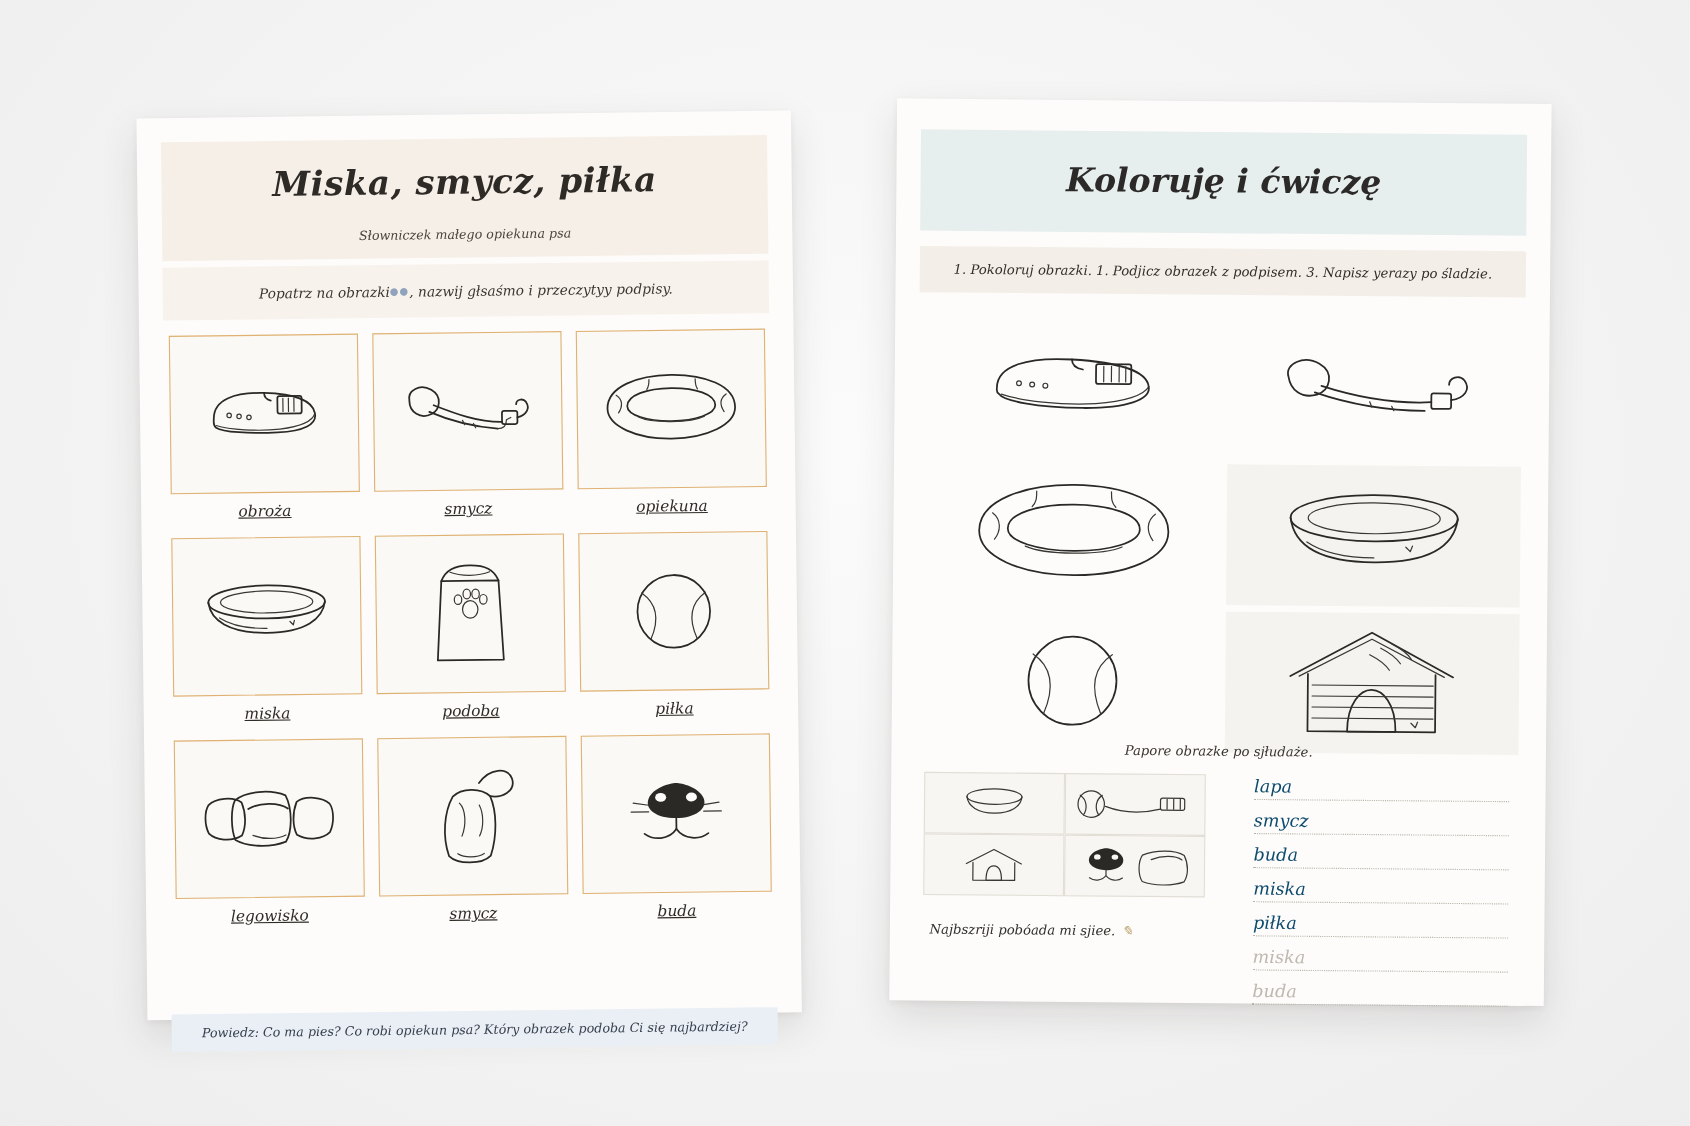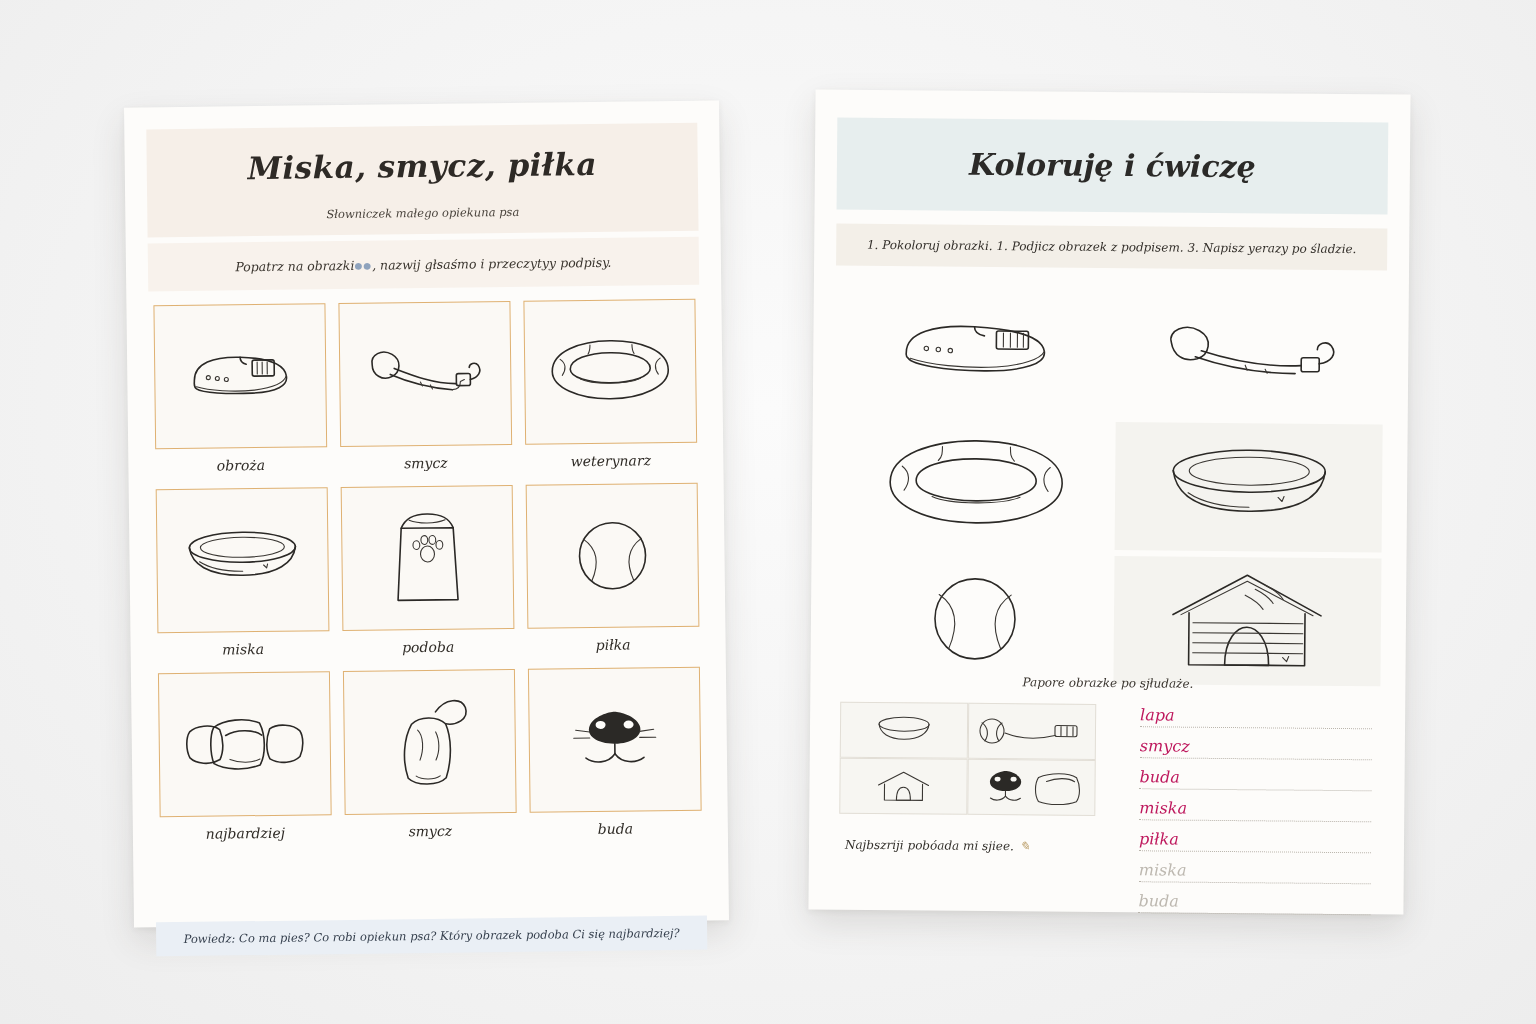--- a/index.html
+++ b/index.html
@@ -113,20 +113,21 @@
     align-items: center;
     justify-content: center;
     box-sizing: border-box;
   }
   .cap {
     font-family: "DejaVu Serif", serif;
     font-style: italic;
     font-size: 14px;
     color: #2f2b26;
     margin: 9px 0 13px 0;
+    text-decoration: underline;
   }
   .banner-foot {
     position: absolute;
     left: 22px;
     top: 815px;
     width: 551px;
     height: 34px;
     background: #eaeff5;
     display: flex;
     align-items: center;
@@ -232,21 +233,21 @@
   .trace-row {
     height: 30px;
     display: flex;
     align-items: flex-end;
     border-bottom: 1px dotted #b9b4ab;
   }
   .trace-word {
     font-family: "DejaVu Serif", serif;
     font-style: italic;
     font-size: 16px;
-    color: #be185d;
+    color: #0c4a6e;
     padding-bottom: 2px;
   }
   .trace-row.faint .trace-word { color: #bdb8b0; }
 
   .r-foot {
     position: absolute;
     left: 36px;
     top: 748px;
     font-family: "DejaVu Serif", serif;
     font-style: italic;
@@ -315,21 +316,21 @@
 
     <div class="cell">
       <div class="frame">
         <svg width="140" height="86" viewBox="0 0 140 86">
           <path class="ln" d="M12 42 C12 22 40 12 70 12 C100 12 128 22 128 42 C128 58 102 70 70 70 C38 70 12 58 12 42Z"></path>
           <path class="ln" d="M30 40 C30 30 48 24 70 24 C92 24 110 30 110 40 C110 48 92 54 70 54 C48 54 30 48 30 40Z"></path>
           <path class="ln-thin" d="M20 30 C26 34 26 40 22 46 M120 30 C114 34 114 40 118 46 M50 16 C50 20 50 22 48 25 M92 16 C92 20 92 22 94 25"></path>
           <path class="ln-thin" d="M40 50 C52 56 88 56 100 50"></path>
         </svg>
       </div>
-      <div class="cap">weterynarz</div>
+      <div class="cap">opiekuna</div>
     </div>
 
     <div class="cell">
       <div class="frame">
         <svg width="130" height="74" viewBox="0 0 130 74">
           <ellipse class="ln" cx="65" cy="24" rx="53" ry="15"></ellipse>
           <ellipse class="ln-thin" cx="65" cy="24" rx="42" ry="10"></ellipse>
           <path class="ln" d="M12 24 C14 40 30 52 65 52 C100 52 116 40 118 24"></path>
           <path class="ln-thin" d="M22 38 C34 46 52 48 65 48"></path>
           <path class="ln-thin" d="M86 42 l3 3 M90 41 l-1 4"></path>
@@ -368,21 +369,21 @@
     <div class="cell">
       <div class="frame">
         <svg width="130" height="86" viewBox="0 0 130 86">
           <path class="ln" d="M10 30 C16 24 32 22 40 28 C44 38 44 50 40 58 C30 64 16 62 10 56 C6 48 6 36 10 30Z"></path>
           <path class="ln" d="M90 28 C98 22 114 24 120 30 C124 36 124 48 120 56 C114 62 100 64 90 58 C86 50 86 38 90 28Z"></path>
           <path class="ln" d="M34 26 C44 18 66 16 80 22 C86 34 86 54 80 64 C64 70 44 68 34 62 C30 52 30 34 34 26Z"></path>
           <path class="ln" d="M46 34 C56 28 74 28 82 34"></path>
           <path class="ln-thin" d="M50 58 C60 62 72 62 80 58"></path>
         </svg>
       </div>
-      <div class="cap">najbardziej</div>
+      <div class="cap">legowisko</div>
     </div>
 
     <div class="cell">
       <div class="frame">
         <svg width="96" height="104" viewBox="0 0 96 104">
           <path class="ln" d="M54 22 C64 8 80 8 84 18 C88 30 74 36 64 34"></path>
           <path class="ln" d="M64 34 C70 48 70 70 64 88 C56 96 34 96 26 88 C20 70 22 48 30 34 C38 26 56 26 64 34Z"></path>
           <path class="ln-thin" d="M34 86 C40 90 52 90 58 86"></path>
           <path class="ln-thin" d="M36 40 C42 46 42 60 38 70"></path>
           <path class="ln-thin" d="M54 42 C58 50 58 62 54 70"></path>

